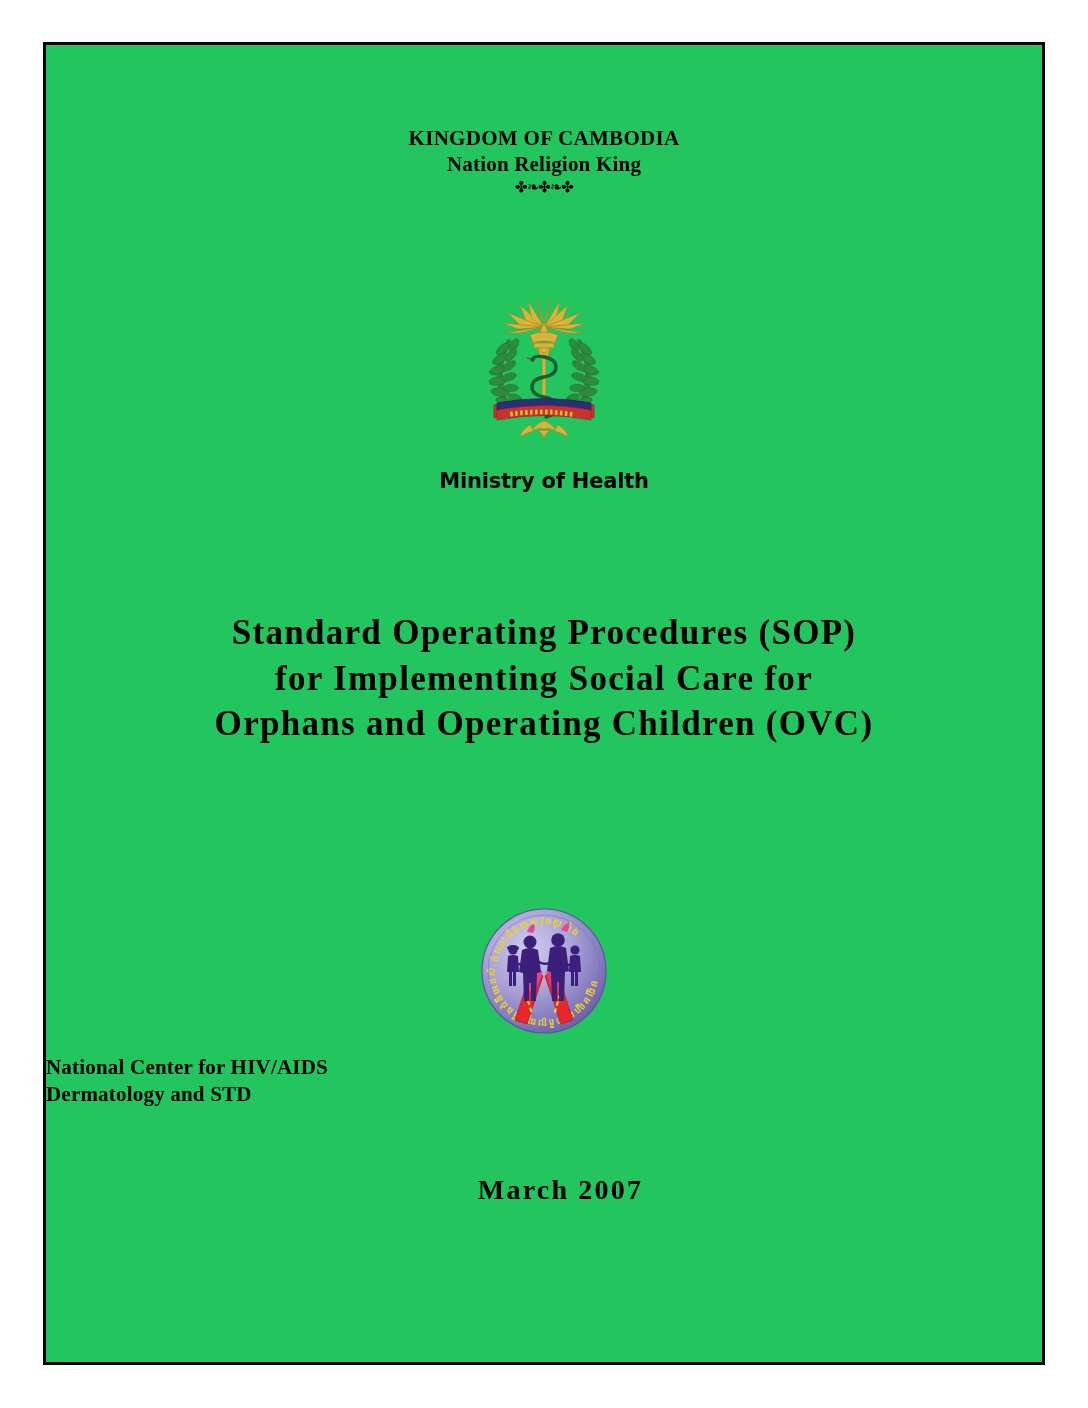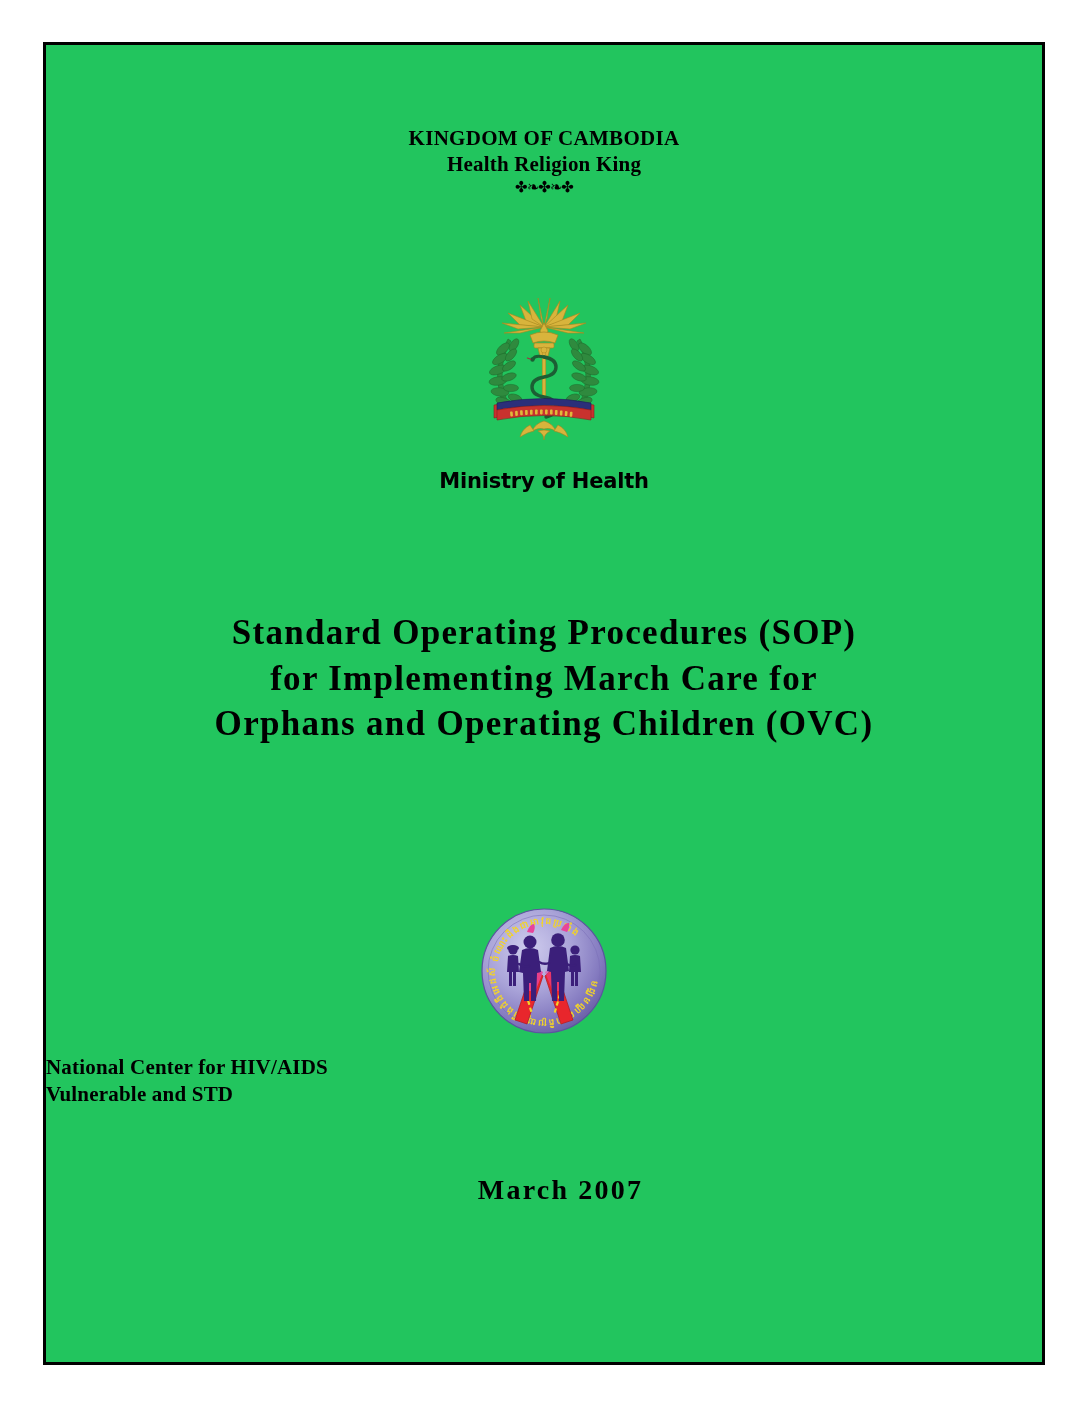--- a/index.html
+++ b/index.html
@@ -146,21 +146,21 @@
   }
 </style>
 </head>
 <body>
 
 <div id="page-frame">
   <div class="inner">
 
     <div id="kingdom-header">
       <div class="kingdom-line1">KINGDOM OF CAMBODIA</div>
-      <div class="kingdom-line2">Health Religion King</div>
+      <div class="kingdom-line2">Nation Religion King</div>
       <div class="ornament">✤❧✤❧✤</div>
     </div>
 
     <div id="moh-emblem">
       <svg viewBox="0 0 160 155" xmlns="http://www.w3.org/2000/svg">
 
         <g fill="#d8b43c" stroke="#a8861f" stroke-width="0.6">
           <path d="M80 32 L56 10 L62 26 Z"></path>
           <path d="M80 32 L64 6 L68 24 Z"></path>
           <path d="M80 32 L74 3 L77 23 Z"></path>
@@ -259,21 +259,21 @@
           <path d="M94 130 q8 4 10 12 q-8 -5 -14 -6 Z"></path>
           <path d="M74 136 q6 3 6 9 q0 -6 6 -9 q-6 -2 -12 0 Z"></path>
         </g>
       </svg>
     </div>
 
     <div id="ministry-label">Ministry of Health</div>
 
     <div id="doc-title">
       <span class="tline">Standard Operating Procedures (SOP)</span>
-      <span class="tline">for Implementing March Care for</span>
+      <span class="tline">for Implementing Social Care for</span>
       <span class="tline">Orphans and Operating Children (OVC)</span>
     </div>
 
     <div id="nchads-logo">
       <svg viewBox="0 0 138 138" xmlns="http://www.w3.org/2000/svg">
         <defs>
           <radialGradient id="circGrad" cx="38%" cy="32%" r="72%">
             <stop offset="0%" stop-color="#cfccee"></stop>
             <stop offset="48%" stop-color="#a9a3d8"></stop>
             <stop offset="82%" stop-color="#8379bf"></stop>
@@ -333,19 +333,19 @@
 
         <g fill="#e8449a">
           <path d="M52 30 q3 -8 7 -8 q2 4 -1 9 Z"></path>
           <path d="M86 28 q4 -8 8 -7 q1 4 -2 9 Z"></path>
         </g>
       </svg>
     </div>
 
     <div id="nchads-label">
       <span>National Center for HIV/AIDS</span>
-      <span>Vulnerable and STD</span>
+      <span>Dermatology and STD</span>
     </div>
 
     <div id="doc-date">March 2007</div>
 
   </div>
 </div>
 
 </body></html>

